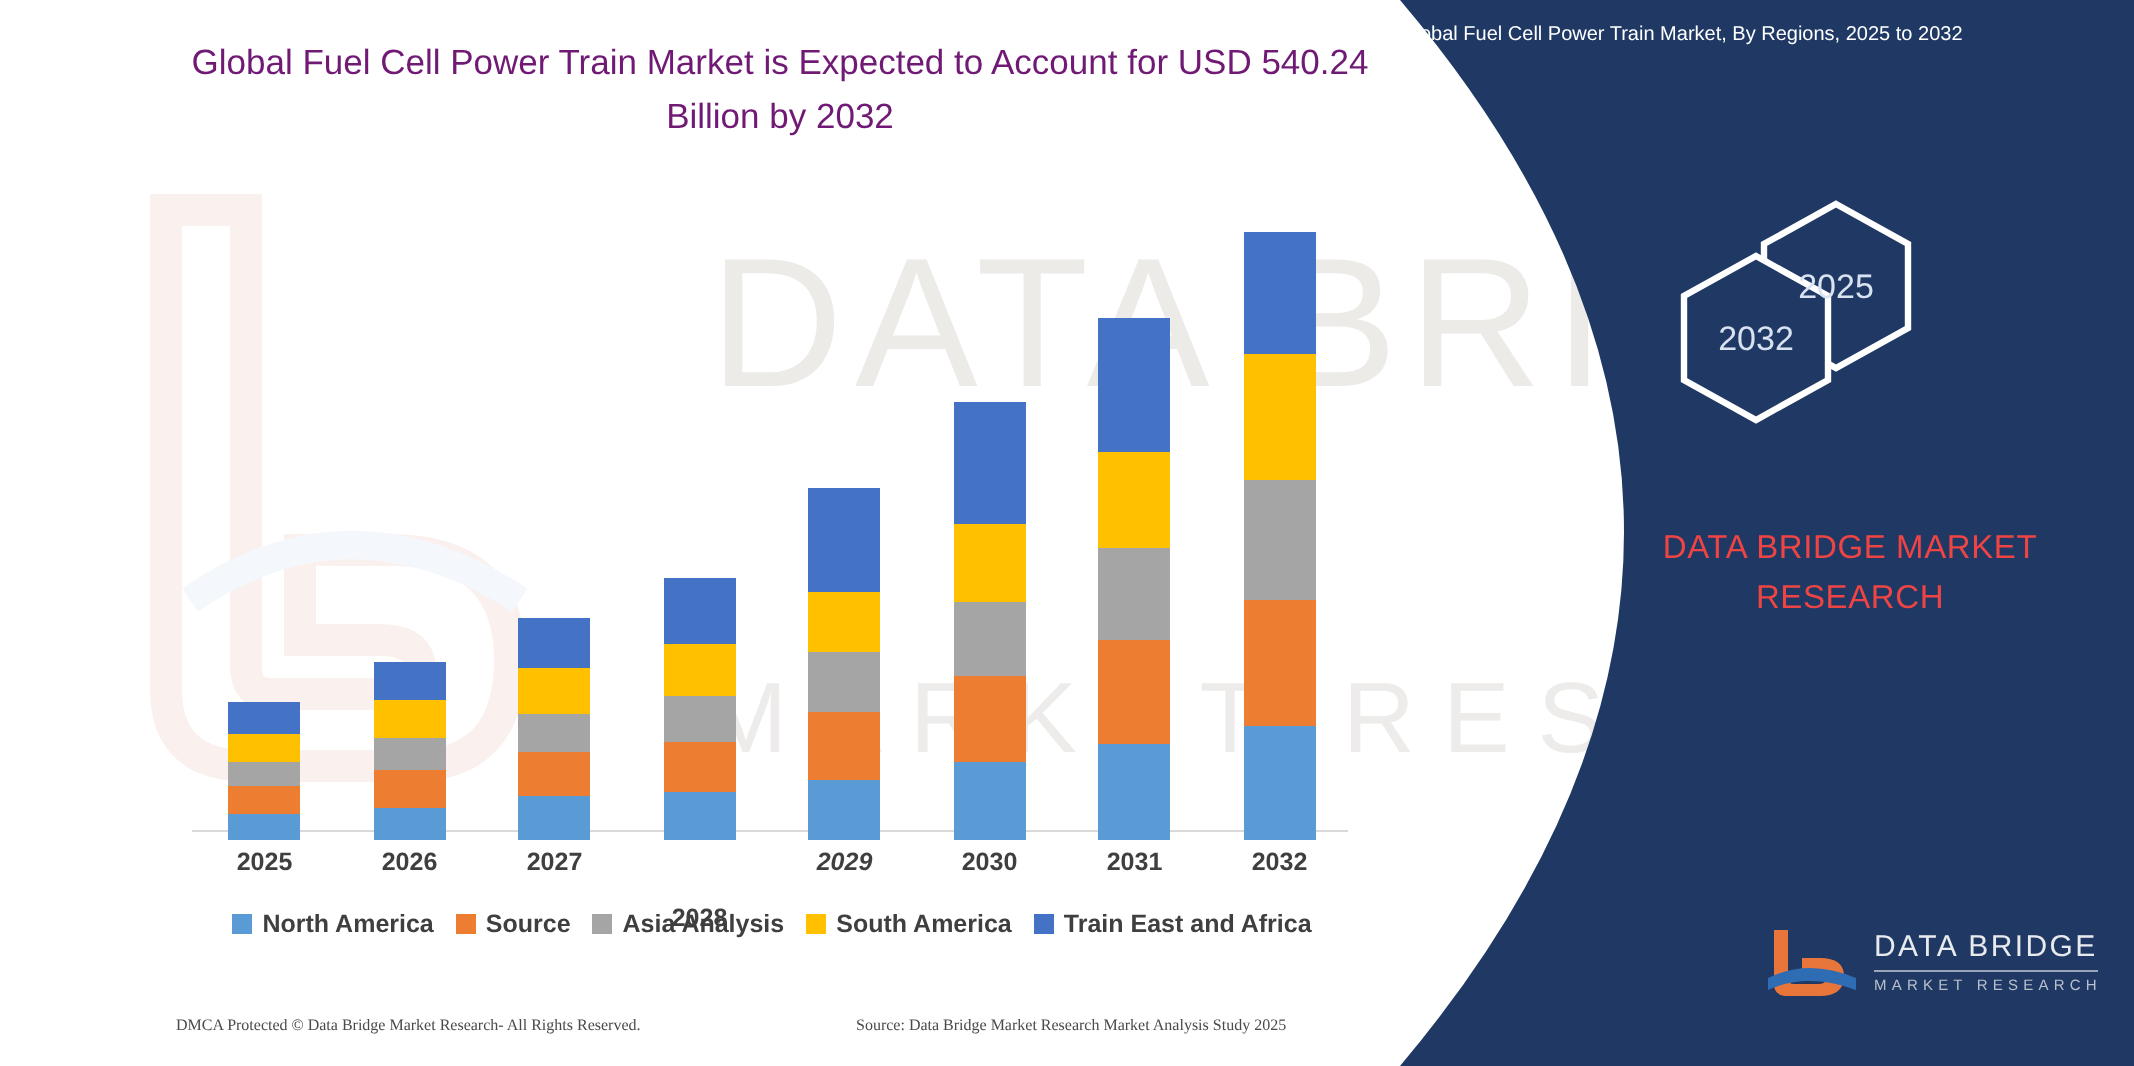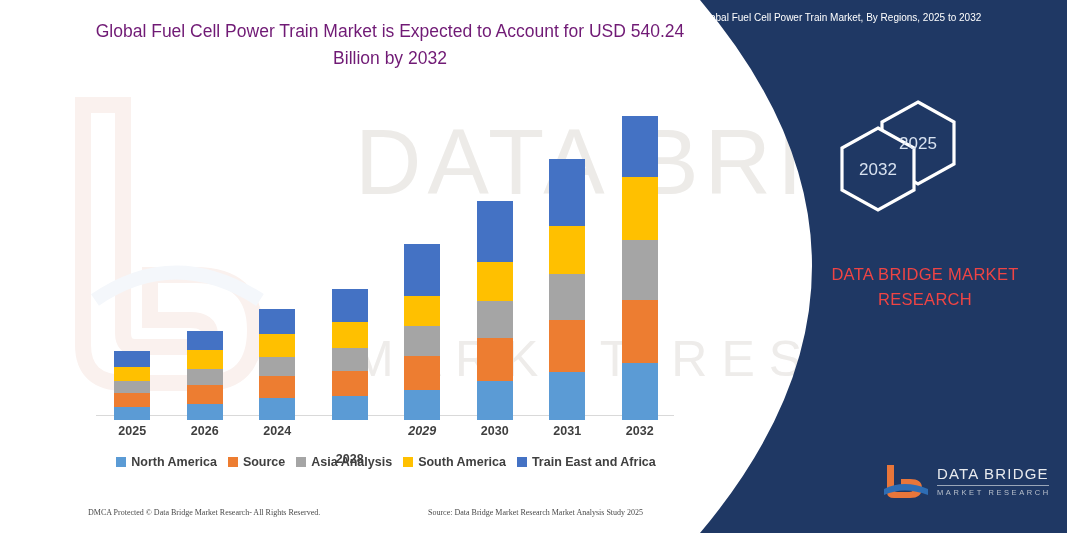--- a/index.html
+++ b/index.html
@@ -344,21 +344,21 @@
           <div class="seg" title="Asia Pacific 2032: 106.5" style="height: 59.9062px; background: rgb(165, 165, 165);"></div>
           <div class="seg" title="Europe 2032: 112.3" style="height: 63.1687px; background: rgb(237, 125, 49);"></div>
           <div class="seg" title="North America 2032: 100.6" style="height: 56.5875px; background: rgb(91, 155, 213);"></div>
         </div>
       </div>
     </div>
 
   <div id="x-labels">
       <div class="x-label" style="left: 0px; width: 72.5px;">2025</div>
       <div class="x-label" style="left: 72.5px; width: 72.5px;">2026</div>
-      <div class="x-label" style="left: 145px; width: 72.5px;">2024</div>
+      <div class="x-label" style="left: 145px; width: 72.5px;">2027</div>
       <div class="x-label" style="left: 217.5px; width: 72.5px; margin-top: 28px;">2028</div>
       <div class="x-label" style="left: 290px; width: 72.5px; font-style: italic;">2029</div>
       <div class="x-label" style="left: 362.5px; width: 72.5px;">2030</div>
       <div class="x-label" style="left: 435px; width: 72.5px;">2031</div>
       <div class="x-label" style="left: 507.5px; width: 72.5px;">2032</div>
     </div>
 
   <div id="legend">
       <div class="legend-item">
         <span class="legend-swatch" style="background: rgb(91, 155, 213);"></span>

